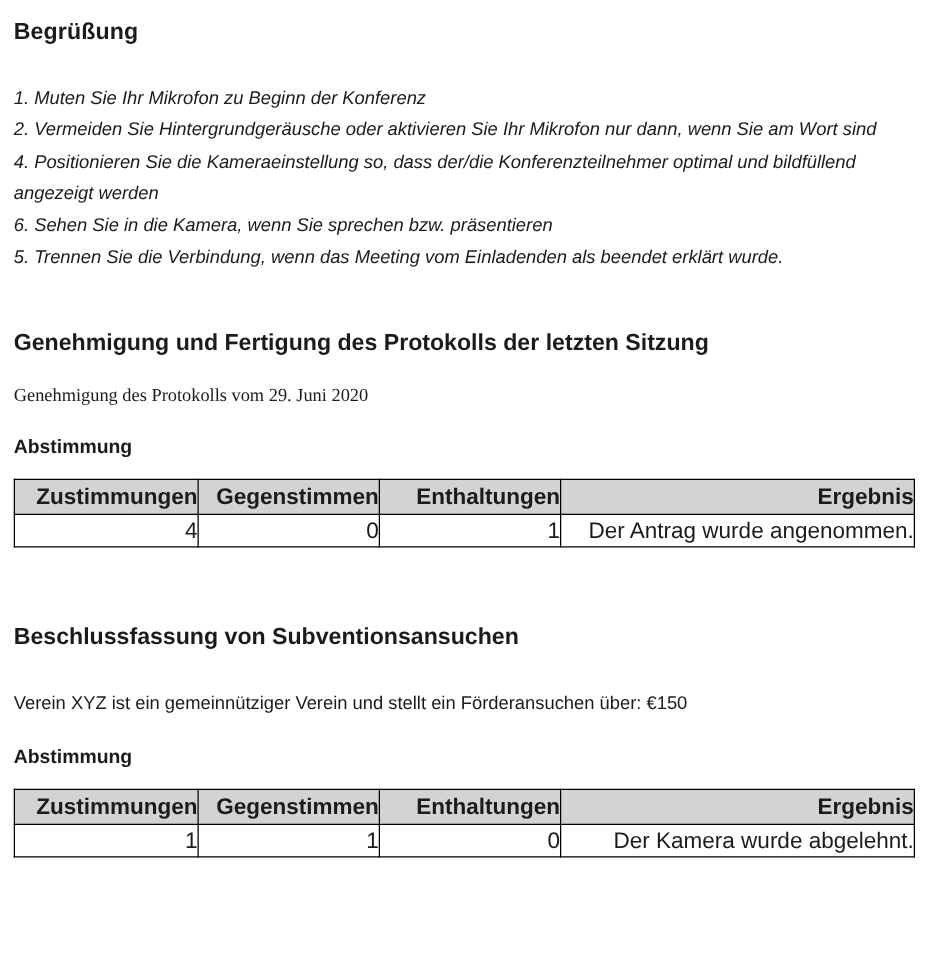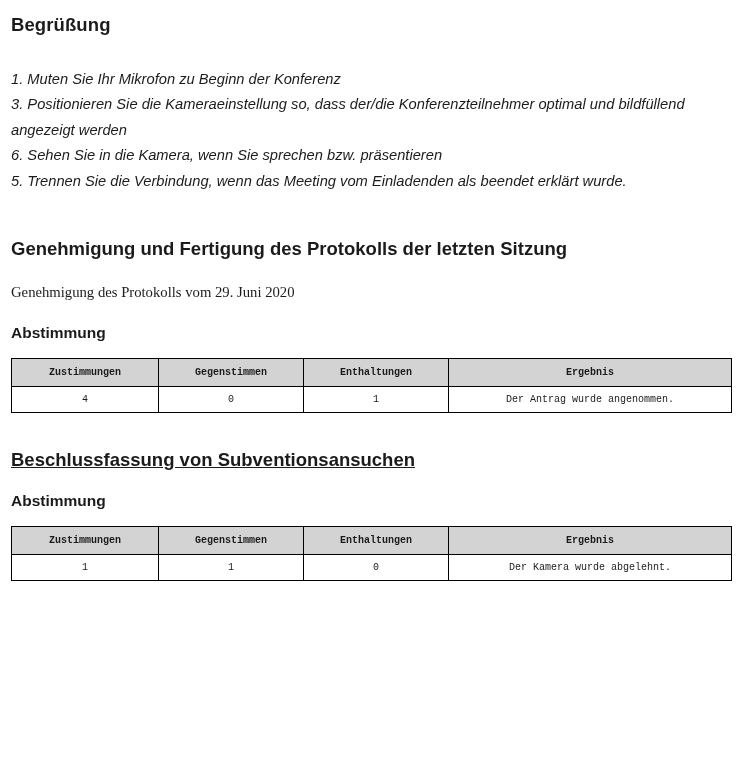--- a/index.html
+++ b/index.html
@@ -25,47 +25,46 @@
   .list-block { margin-top: 31px; font-style: italic; }
   .list-item {
     font-size: 14.7px;
     line-height: 25.4px;
   }
   h2.doc-h2 {
     font-size: 18.5px;
     font-weight: bold;
   }
   .sec2-title { margin-top: 44px; }
-  .sec3-title { margin-top: 36px; text-decoration: underline; }
+  .sec3-title { margin-top: 60px; }
   p.doc-para {
     font-size: 14.7px;
     line-height: 25px;
   }
   .sec2-para { margin-top: 20px; font-family: Liberation Serif, serif; }
   .sec3-para { margin-top: 31px; }
   h3.vote-heading {
     font-size: 15.5px;
     font-weight: bold;
   }
   .sec2-vote { margin-top: 19px; }
   .sec3-vote { margin-top: 21px; }
   table.vote-table {
     border-collapse: collapse;
     width: 720px;
     table-layout: fixed;
     margin-top: 16px;
   }
   table.vote-table th, table.vote-table td {
     border: 1.6px solid #000000;
-    text-align: center;
+    text-align: right;
     vertical-align: middle;
-    font-size: 10px;
+    font-size: 18px;
     overflow: hidden;
     white-space: nowrap;
-    font-family: Liberation Mono, monospace;
   }
   table.vote-table th {
     background: #d3d3d3;
     font-weight: bold;
     height: 28px;
   }
   table.vote-table td {
     height: 26px;
   }
   col.c1 { width: 147px; }
@@ -76,21 +75,22 @@
 </head>
 <body>
 
 <div class="page">
   <div class="content">
 
     <h1 class="doc-h1">Begrüßung</h1>
 
     <div class="list-block">
       <div class="list-item">1. Muten Sie Ihr Mikrofon zu Beginn der Konferenz</div>
-      <div class="list-item">3. Positionieren Sie die Kameraeinstellung so, dass der/die Konferenzteilnehmer optimal und bildfüllend angezeigt werden</div>
+      <div class="list-item">2. Vermeiden Sie Hintergrundgeräusche oder aktivieren Sie Ihr Mikrofon nur dann, wenn Sie am Wort sind</div>
+      <div class="list-item">4. Positionieren Sie die Kameraeinstellung so, dass der/die Konferenzteilnehmer optimal und bildfüllend angezeigt werden</div>
       <div class="list-item">6. Sehen Sie in die Kamera, wenn Sie sprechen bzw. präsentieren</div>
       <div class="list-item">5. Trennen Sie die Verbindung, wenn das Meeting vom Einladenden als beendet erklärt wurde.</div>
     </div>
 
     <h2 class="doc-h2 sec2-title">Genehmigung und Fertigung des Protokolls der letzten Sitzung</h2>
 
     <p class="doc-para sec2-para">Genehmigung des Protokolls vom 29. Juni 2020</p>
 
     <h3 class="vote-heading sec2-vote">Abstimmung</h3>
 
@@ -114,20 +114,21 @@
           <td>4</td>
           <td>0</td>
           <td>1</td>
           <td>Der Antrag wurde angenommen.</td>
         </tr>
       </tbody>
     </table>
 
     <h2 class="doc-h2 sec3-title">Beschlussfassung von Subventionsansuchen</h2>
 
+    <p class="doc-para sec3-para">Verein XYZ ist ein gemeinnütziger Verein und stellt ein Förderansuchen über: €150</p>
 
     <h3 class="vote-heading sec3-vote">Abstimmung</h3>
 
     <table class="vote-table">
       <colgroup>
           <col class="c1">
           <col class="c2">
           <col class="c3">
           <col class="c4">
         </colgroup>

